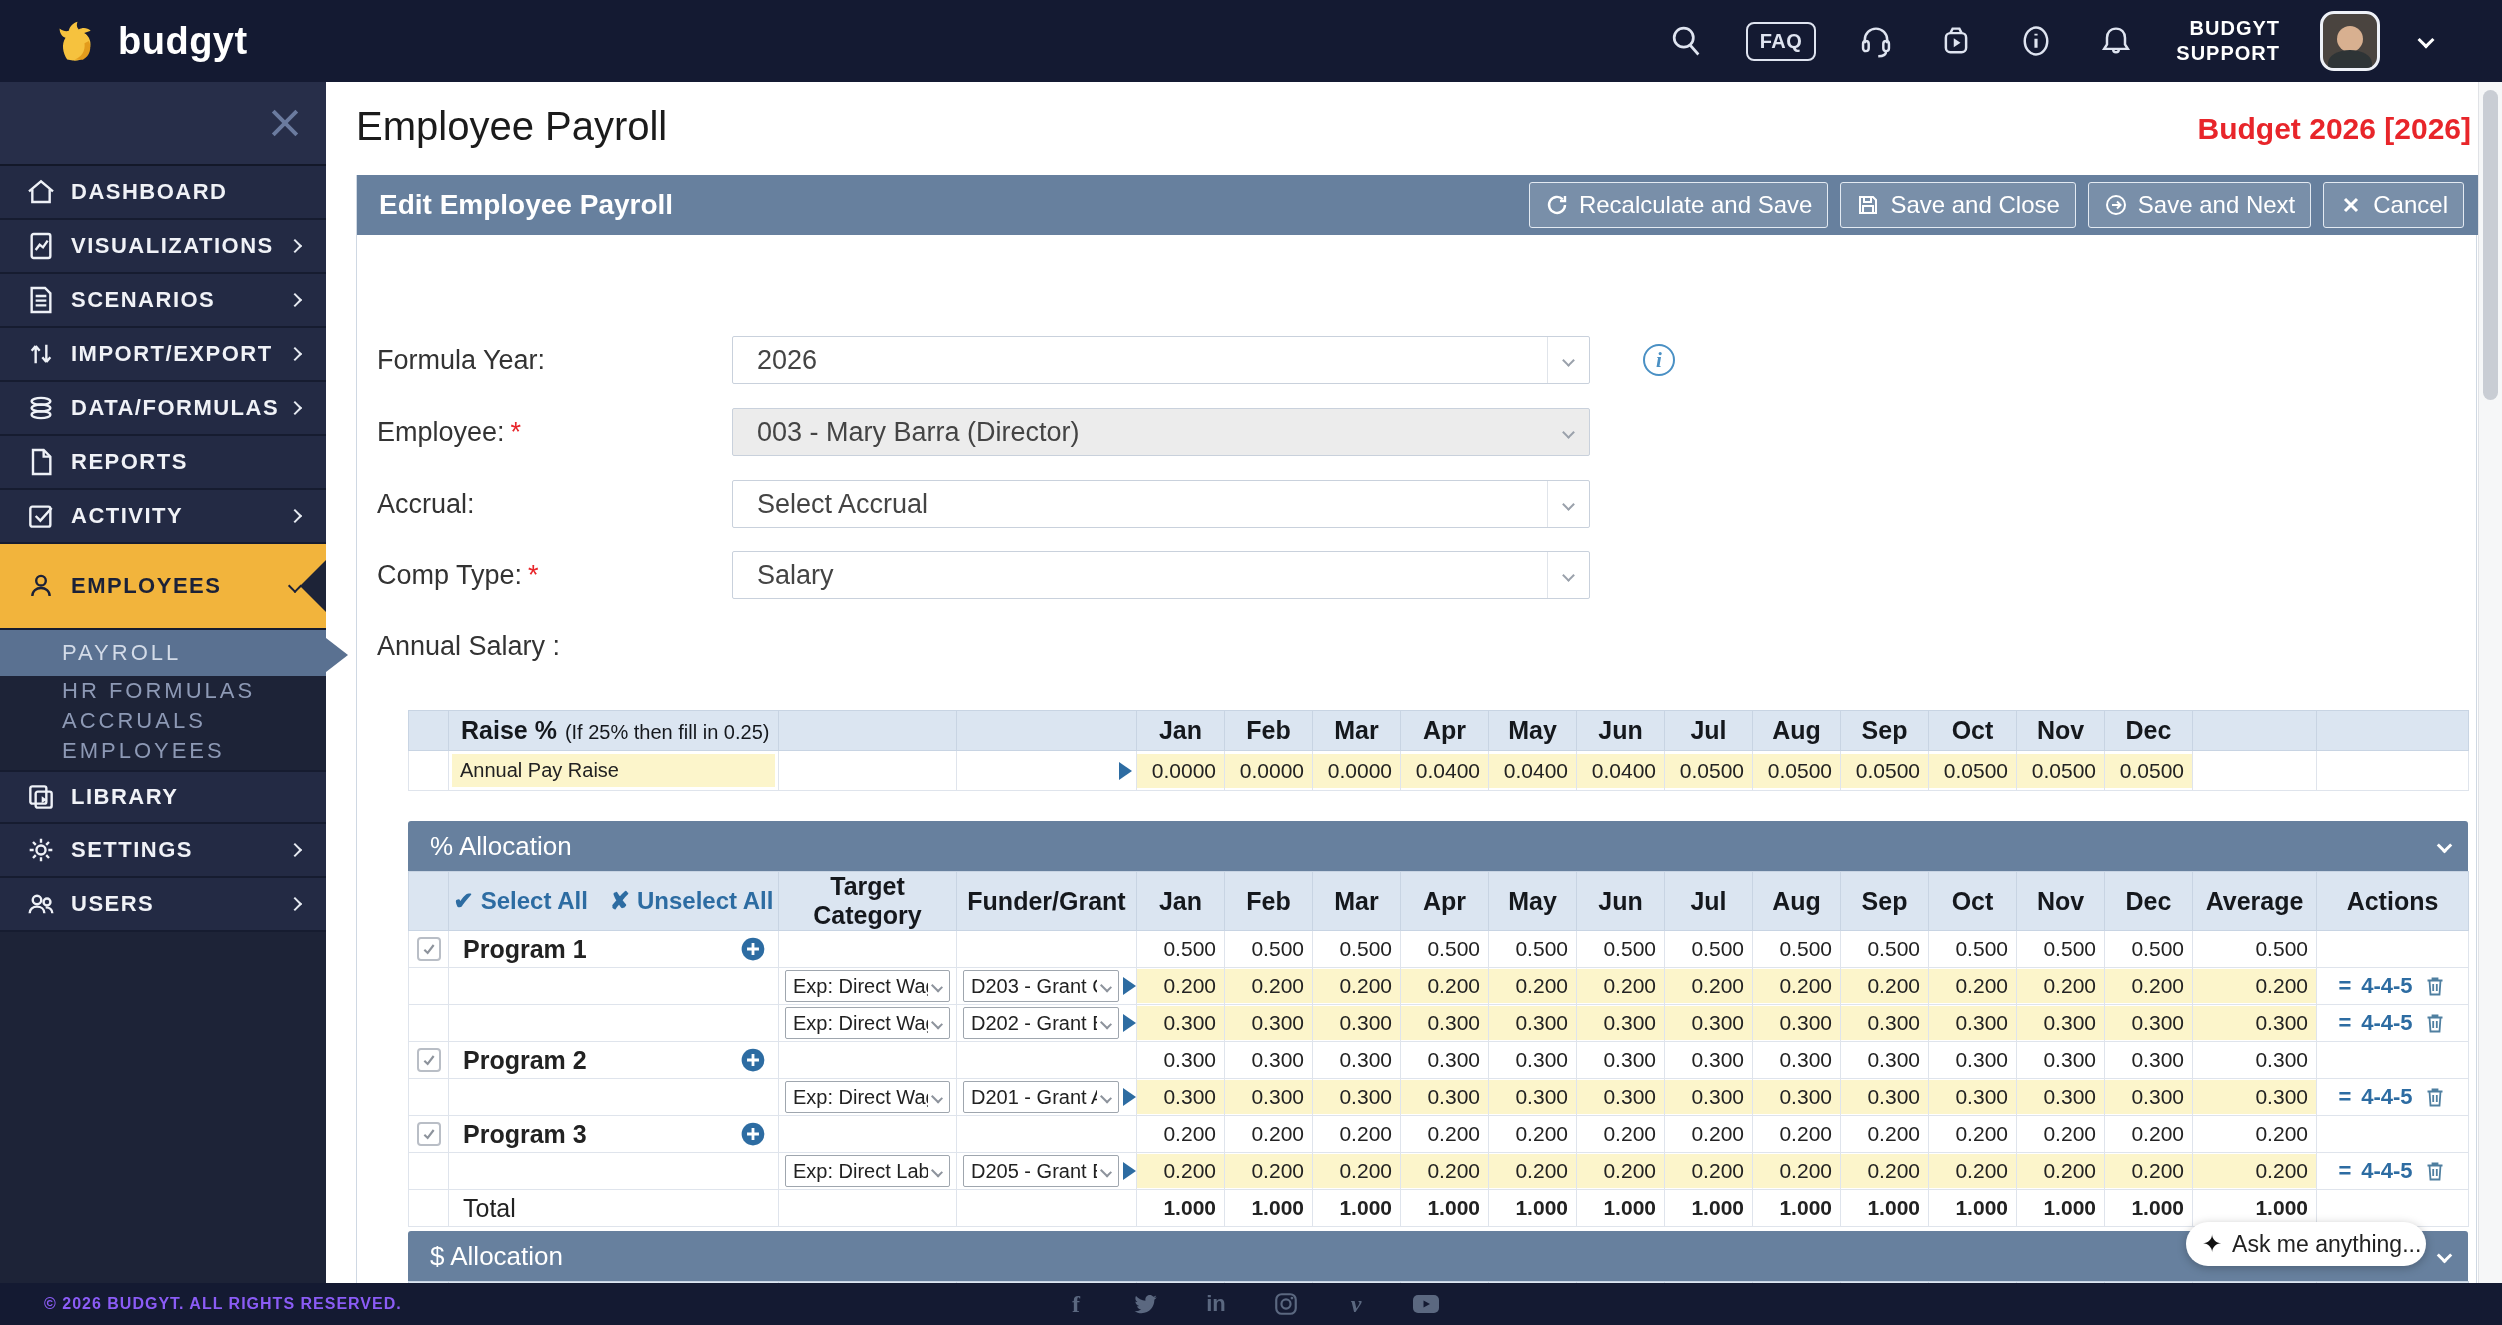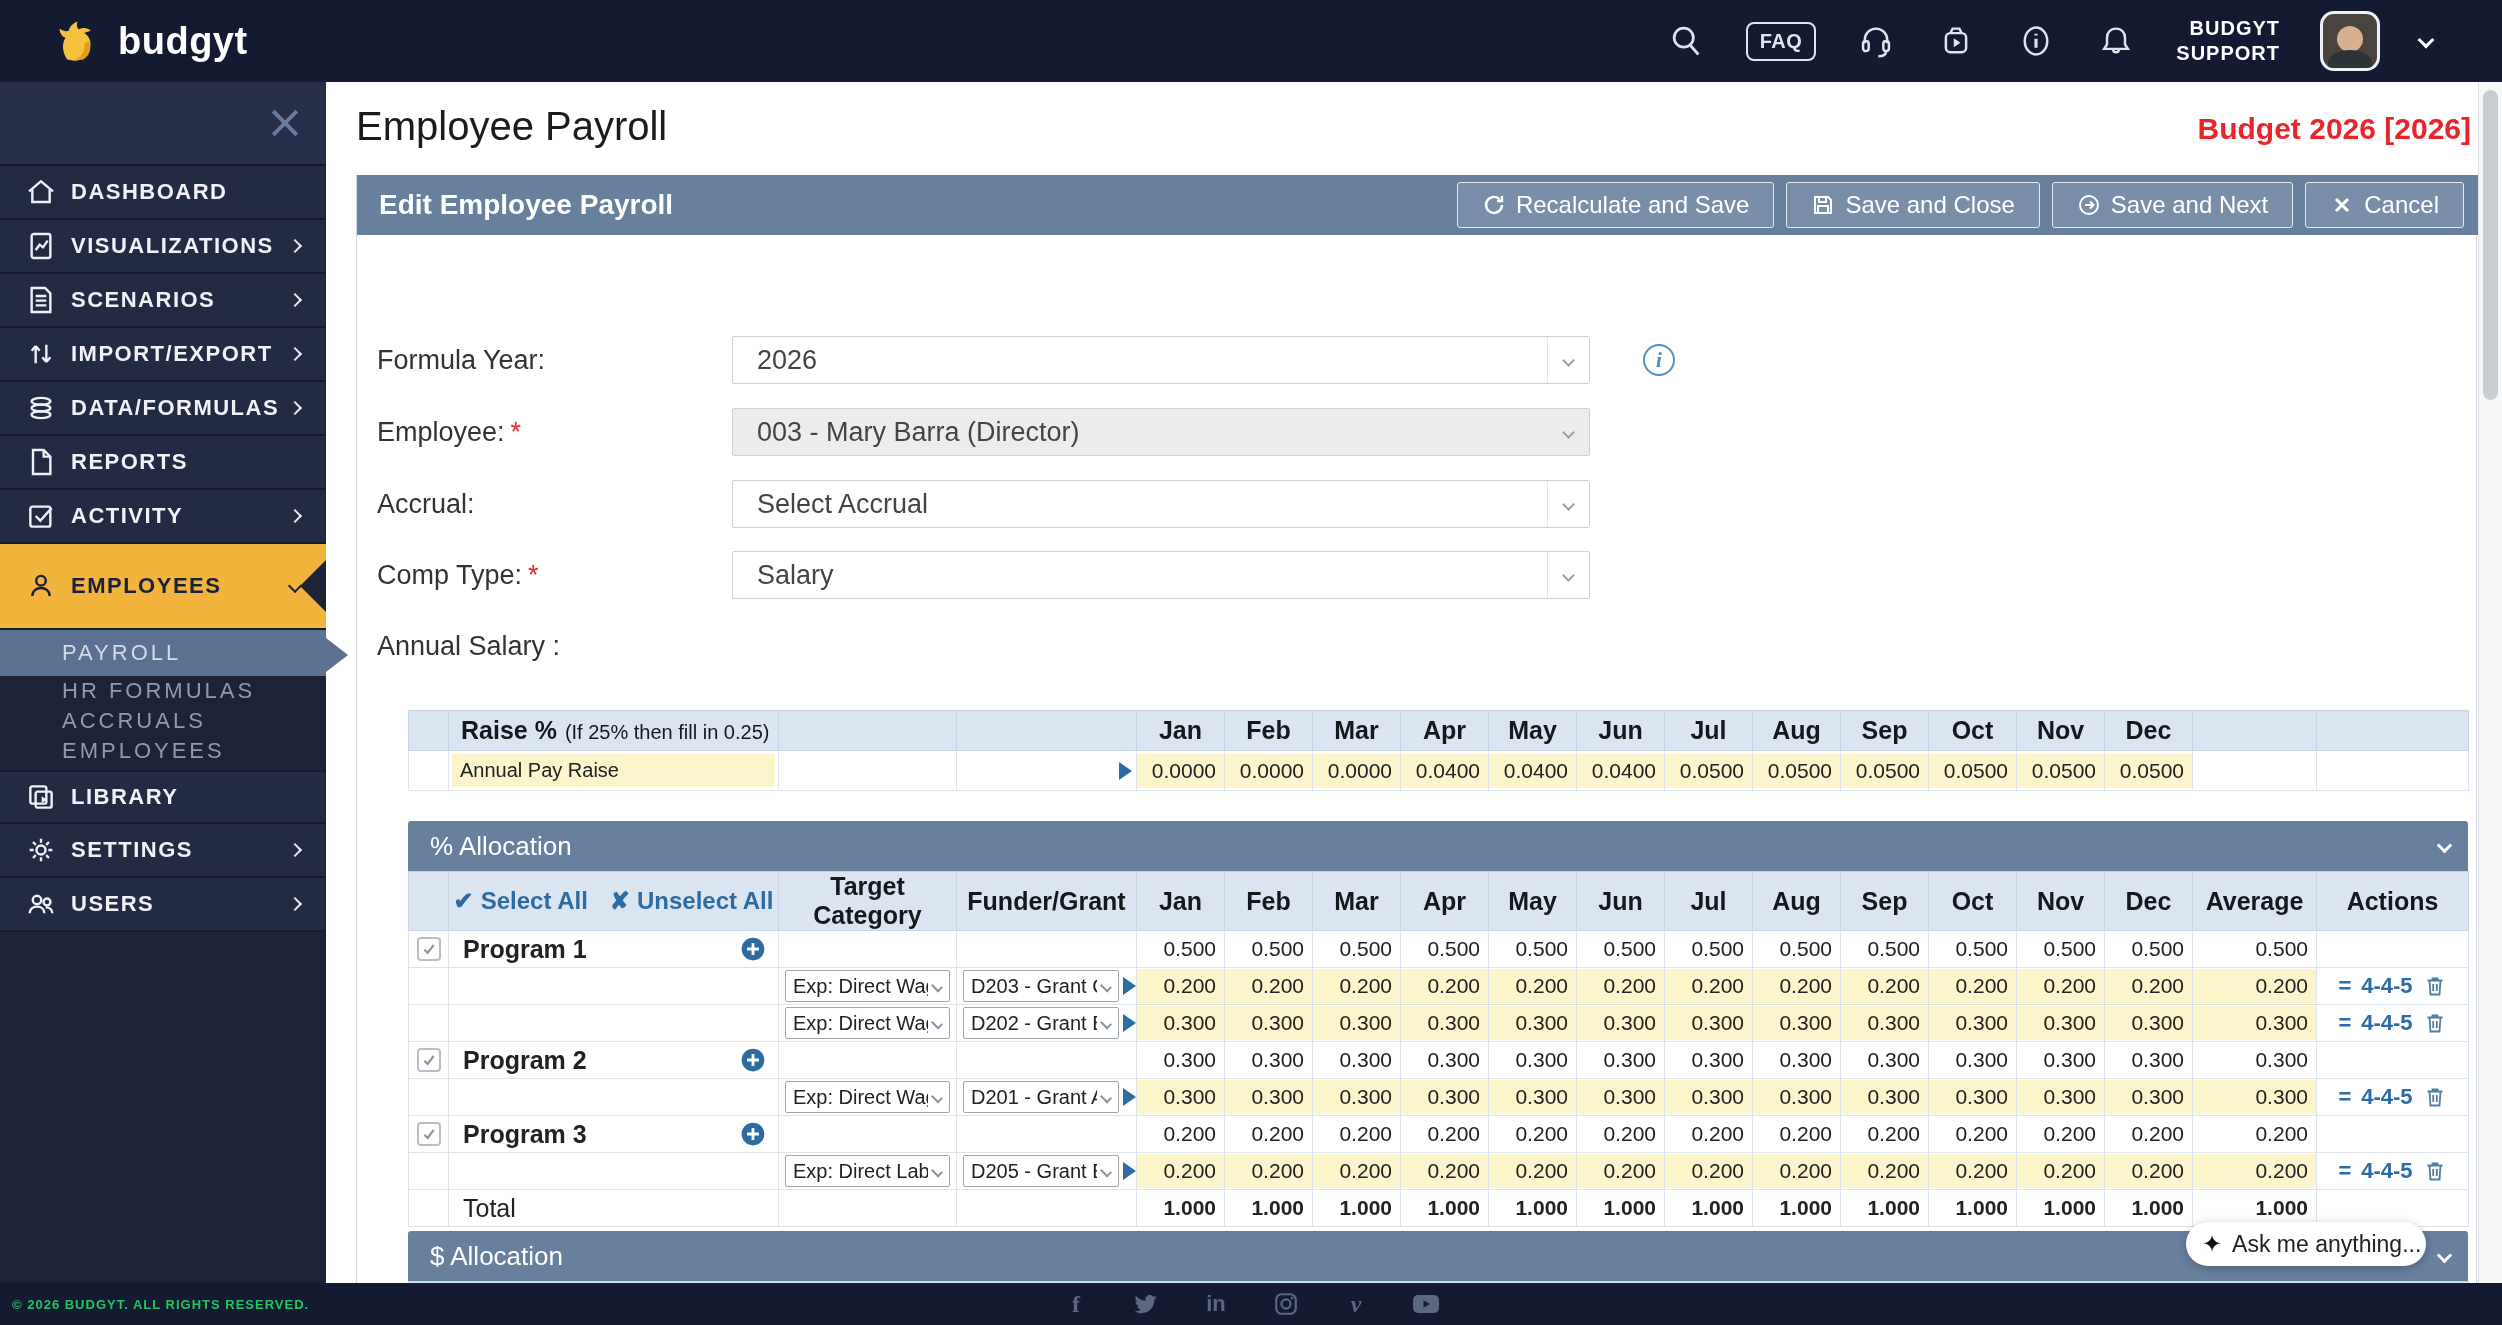--- a/index.html
+++ b/index.html
@@ -36,35 +36,35 @@
   .sb-item.active-yellow .lb { color:#1b2138; }
   .sb-item.active-yellow .sb-chev { color:#1b2138; }
   .yellow-notch { position:absolute; right:0; top:50%; transform:translateY(-50%); width:0; height:0; border-top:26px solid transparent; border-bottom:26px solid transparent; border-right:26px solid #1d2337; }
   .sb-sub { background:#1d2337; }
   .sb-subitem { height:30px; display:flex; align-items:center; padding-left:62px; color:#8d99b5; font-size:22px; letter-spacing:3px; cursor:pointer; }
   .sb-subitem.active { height:46px; background:#5a7191; color:#d3dbe8; position:relative; }
   .payroll-arrow { position:absolute; left:326px; top:638px; width:0; height:0; border-top:17px solid transparent; border-bottom:17px solid transparent; border-left:22px solid #5a7191; z-index:21; }
 
   
   .footerbar { position:absolute; left:0; top:1283px; width:2502px; height:42px; background:#141a32; z-index:40; display:flex; align-items:center; }
-  .copyright { margin-left:12px; color:#22c55e; font-size:13px; font-weight:700; letter-spacing:1px; }
+  .copyright { margin-left:44px; color:#8b5cf6; font-size:16px; font-weight:700; letter-spacing:1px; }
   .socials { position:absolute; left:50%; transform:translateX(-50%); display:flex; gap:42px; align-items:center; color:#5b6880; }
   .socials .sico { width:28px; height:28px; display:flex; align-items:center; justify-content:center; font-size:24px; font-weight:700; cursor:pointer; }
 
   
   .main { position:absolute; left:326px; top:82px; width:2176px; height:1201px; background:#ffffff; overflow:hidden; z-index:10; }
   .page-title { position:absolute; left:30px; top:22px; font-size:40px; color:#1b1b1b; }
   .budget-tag { position:absolute; right:31px; top:30px; font-size:30px; font-weight:600; color:#e8252a; }
 
   .panel { position:absolute; left:30px; top:93px; width:2121px; height:1108px; border-left:1px solid #cfd8e3; border-right:1px solid #cfd8e3; background:#fff; }
 
   .edit-bar { position:absolute; left:0; top:0; width:2121px; height:60px; background:#67809e; display:flex; align-items:center; }
   .edit-title { margin-left:22px; color:#ffffff; font-size:28px; font-weight:700; }
   .edit-btns { position:absolute; right:14px; display:flex; gap:12px; }
-  .ebtn { height:46px; display:flex; align-items:center; gap:10px; padding:0 24px; background:rgba(255,255,255,0.12); border:1px solid #e3eaf2; border-radius:3px; color:#ffffff; font-size:24px; cursor:pointer; white-space:nowrap; }
+  .ebtn { height:46px; display:flex; align-items:center; gap:10px; padding:0 15px; background:rgba(255,255,255,0.12); border:1px solid #e3eaf2; border-radius:3px; color:#ffffff; font-size:24px; cursor:pointer; white-space:nowrap; }
   .ebtn svg { width:24px; height:24px; }
 
   
   .frow { position:absolute; left:20px; width:1600px; height:48px; display:flex; align-items:center; }
   .flabel { width:355px; font-size:27px; color:#333333; }
   .req { color:#e8252a; margin-left:6px; }
   .fselect { width:858px; height:48px; border:1px solid #c9d1dc; border-radius:2px; background:#fff; display:flex; align-items:center; position:relative; cursor:pointer; }
   .fselect .val { margin-left:24px; font-size:27px; color:#444; }
   .fselect.disabled { background:#ececec; }
   .fselect .chevzone { position:absolute; right:0; top:0; width:42px; height:100%; border-left:1px solid #e0e4ea; display:flex; align-items:center; justify-content:center; color:#9aa1ab; }

